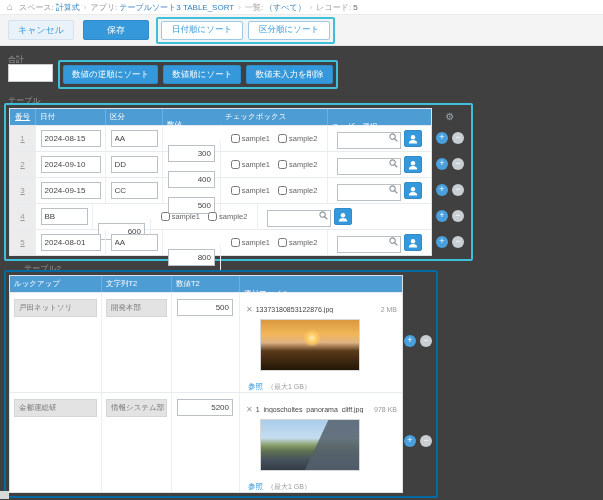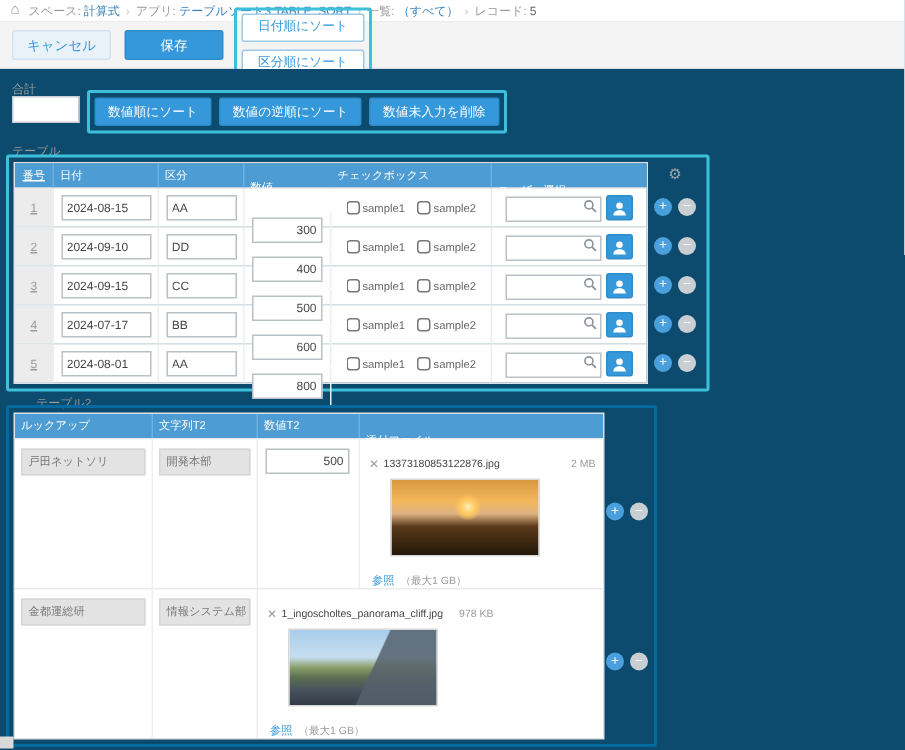--- a/index.html
+++ b/index.html
@@ -28,25 +28,25 @@
     background:#f4f4f4; border-bottom:1px solid #e2e2e2;
     display:flex; align-items:center; padding-left:8px;
   }
   .btn { display:inline-flex; align-items:center; justify-content:center;
     font-family:inherit; cursor:pointer; border-radius:2px; }
   .btn-cancel { width:66px; height:20px; background:#e9f2f9; border:1px solid #d3e2ee;
     color:#3498db; font-size:9px; margin-right:9px; }
   .btn-save { width:66px; height:20px; background:#3498db; border:1px solid #2f8cc9;
     color:#fff; font-size:9px; }
   .hl { border:2px solid #3fc0da; border-radius:2px; }
-  .hl-toolbar { margin-left:7px; padding:2px 3px; display:flex; gap:5px; align-items:flex-end;flex-direction:column; }
+  .hl-toolbar { margin-left:7px; padding:2px 3px; display:flex; gap:5px; align-items:flex-end; }
   .btn-outline { height:19px; padding:0 10px; background:#fff; border:1px solid #9cc9e8;
     color:#3498db; font-size:8.5px; }
   
-  .content { position:absolute; top:46px; left:0; right:0; bottom:0; background:#0c4a6e; }
+  .content { position:absolute; top:46px; left:0; right:0; bottom:0; background:#404040; }
   .field-label { position:absolute; font-size:8px; color:#9a9a9a; }
   .total-label { left:8px; top:8px; }
   .total-input { position:absolute; left:8px; top:18px; width:45px; height:18px;
     border:1px solid #c7cdd2; font-size:9px; padding:0 3px; }
   .hl-numeric { position:absolute; left:58px; top:14px; padding:3px; display:flex; gap:5px; }
   .btn-blue { height:19px; padding:0 8px; background:#3498db; border:1px solid #2f8cc9;
     color:#fff; font-size:8.5px; }
   .t1-label { left:8px; top:49px; }
   .t2-label { left:8px; top:217px;margin-left:16px; }
   
@@ -149,22 +149,22 @@
       <button class="btn btn-outline">区分順にソート</button>
     </div>
   </div>
 
   <div class="content">
 
     <div class="field-label total-label">合計</div>
     <input class="total-input" value="" style="">
 
     <div class="hl hl-numeric">
+      <button class="btn btn-blue">数値の逆順にソート</button>
       <button class="btn btn-blue">数値順にソート</button>
-      <button class="btn btn-blue">数値の逆順にソート</button>
       <button class="btn btn-blue">数値未入力を削除</button>
     </div>
 
     <div class="field-label t1-label">テーブル</div>
     <div class="hl hl-table1">
       <div class="tbl-wrap">
         <div class="grid t1-grid">
           <div class="hrow">
             <div class="hcell w-no center">番号</div>
             <div class="hcell w-date">日付</div>
@@ -283,23 +283,20 @@
                 <svg width="10" height="10" viewBox="0 0 10 10">
                     <circle cx="5" cy="3.2" r="2.2" fill="#fff"></circle>
                     <path d="M0.8 9.6 a4.2 3.6 0 0 1 8.4 0 z" fill="#fff"></path>
                   </svg>
                 </span>
             </div>
           </div>
 
           <div class="brow">
             <div class="bcell w-no no-cell">4</div>
-            <div class="bcell w-date">
-                <input class="cell-input in-date" value="2024-07-17" style="">
-              </div>
             <div class="bcell w-cat">
                 <input class="cell-input in-cat" value="BB" style="">
               </div>
             <div class="bcell w-num">
                 <input class="cell-input in-num" value="600" style="">
               </div>
             <div class="bcell w-chk">
                 <div class="chk-group">
               <label class="chk-item">
                     <input type="checkbox" style="">
@@ -430,20 +427,23 @@
               </div>
           </div>
 
           <div class="brow">
             <div class="bcell w-look">
                 <div class="ro-box">金都運総研</div>
               </div>
             <div class="bcell w-txt">
                 <div class="ro-box">情報システム部</div>
               </div>
+            <div class="bcell w-nt2">
+                <input class="cell-input in-nt2" value="5200" style="">
+              </div>
             <div class="bcell w-file">
                 <div class="file-cell">
               <div class="file-line">
                 <span class="x-ico">✕</span>
                 <span class="fname">1_ingoscholtes_panorama_cliff.jpg</span>
                 <span class="fsize">978 KB</span>
               </div>
               <div class="thumb thumb-cliff"></div>
               <div class="browse-line">
                 <span class="browse">参照</span>

